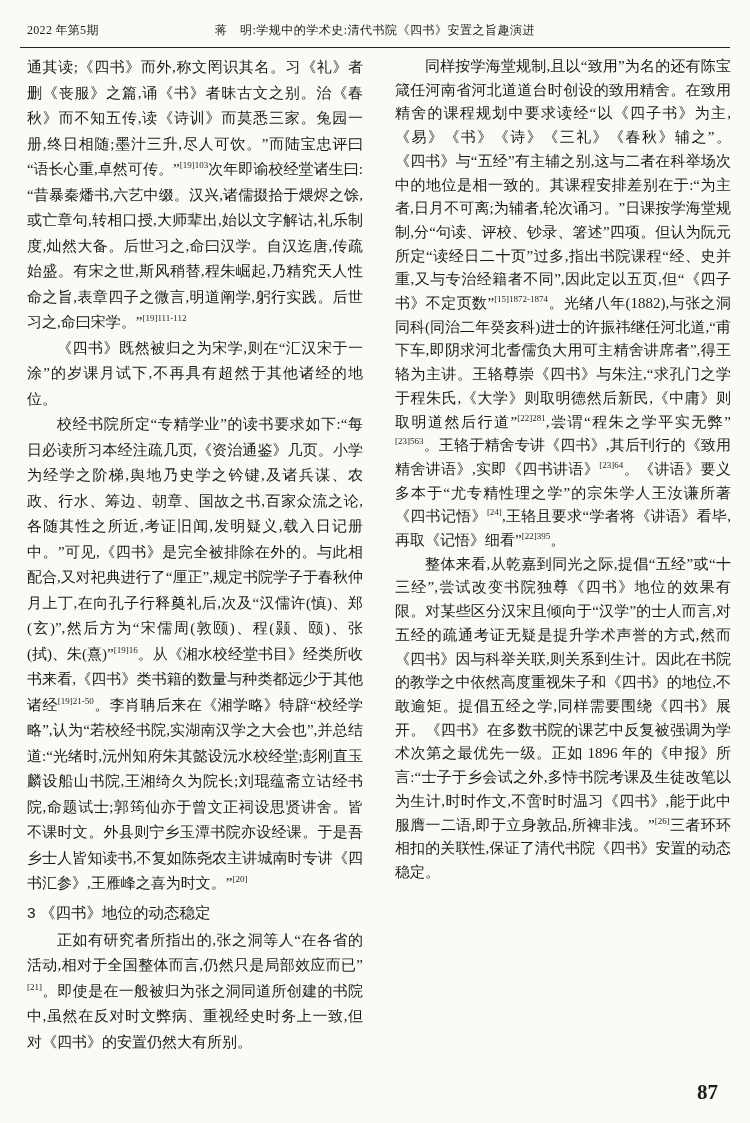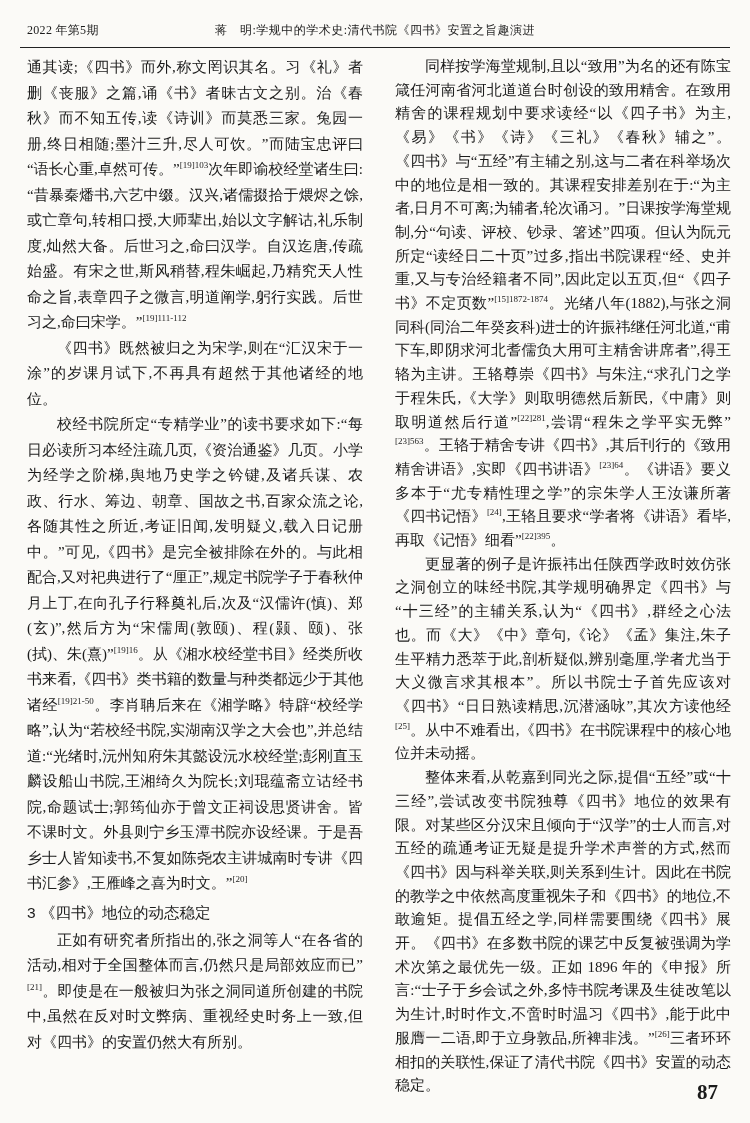--- a/index.html
+++ b/index.html
@@ -75,20 +75,19 @@
   <div class="content">
     <div class="col col-left">
         <p class="para"><span>通其读;《四书》而外,称文罔识其名。习《礼》者删《丧服》之篇,诵《书》者昧古文之别。治《春秋》而不知五传,读《诗训》而莫悉三家。兔园一册,终日相随;墨汁三升,尽人可饮。”而陆宝忠评曰“语长心重,卓然可传。”</span><sup class="cite">[19]103</sup><span>次年即谕校经堂诸生曰:“昔暴秦燔书,六艺中缀。汉兴,诸儒掇拾于煨烬之馀,或亡章句,转相口授,大师辈出,始以文字解诂,礼乐制度,灿然大备。后世习之,命曰汉学。自汉迄唐,传疏始盛。有宋之世,斯风稍替,程朱崛起,乃精究天人性命之旨,表章四子之微言,明道阐学,躬行实践。后世习之,命曰宋学。”</span><sup class="cite">[19]111-112</sup></p>
         <p class="para indent"><span>《四书》既然被归之为宋学,则在“汇汉宋于一涂”的岁课月试下,不再具有超然于其他诸经的地位。</span></p>
         <p class="para indent"><span>校经书院所定“专精学业”的读书要求如下:“每日必读所习本经注疏几页,《资治通鉴》几页。小学为经学之阶梯,舆地乃史学之钤键,及诸兵谋、农政、行水、筹边、朝章、国故之书,百家众流之论,各随其性之所近,考证旧闻,发明疑义,载入日记册中。”可见,《四书》是完全被排除在外的。与此相配合,又对祀典进行了“厘正”,规定书院学子于春秋仲月上丁,在向孔子行释奠礼后,次及“汉儒许(慎)、郑(玄)”,然后方为“宋儒周(敦颐)、程(颢、颐)、张(拭)、朱(熹)”</span><sup class="cite">[19]16</sup><span>。从《湘水校经堂书目》经类所收书来看,《四书》类书籍的数量与种类都远少于其他诸经</span><sup class="cite">[19]21-50</sup><span>。李肖聃后来在《湘学略》特辟“校经学略”,认为“若校经书院,实湖南汉学之大会也”,并总结道:“光绪时,沅州知府朱其懿设沅水校经堂;彭刚直玉麟设船山书院,王湘绮久为院长;刘琨蕴斋立诂经书院,命题试士;郭筠仙亦于曾文正祠设思贤讲舍。皆不课时文。外县则宁乡玉潭书院亦设经课。于是吾乡士人皆知读书,不复如陈尧农主讲城南时专讲《四书汇参》,王雁峰之喜为时文。”</span><sup class="cite">[20]</sup></p>
         <h3 class="section-heading"><span>3 《四书》地位的动态稳定</span></h3>
         <p class="para indent"><span>正如有研究者所指出的,张之洞等人“在各省的活动,相对于全国整体而言,仍然只是局部效应而已”</span><sup class="cite">[21]</sup><span>。即使是在一般被归为张之洞同道所创建的书院中,虽然在反对时文弊病、重视经史时务上一致,但对《四书》的安置仍然大有所别。</span></p>
       </div>
     <div class="col col-right">
         <p class="para indent"><span>同样按学海堂规制,且以“致用”为名的还有陈宝箴任河南省河北道道台时创设的致用精舍。在致用精舍的课程规划中要求读经“以《四子书》为主,《易》《书》《诗》《三礼》《春秋》辅之”。《四书》与“五经”有主辅之别,这与二者在科举场次中的地位是相一致的。其课程安排差别在于:“为主者,日月不可离;为辅者,轮次诵习。”日课按学海堂规制,分“句读、评校、钞录、箸述”四项。但认为阮元所定“读经日二十页”过多,指出书院课程“经、史并重,又与专治经籍者不同”,因此定以五页,但“《四子书》不定页数”</span><sup class="cite">[15]1872-1874</sup><span>。光绪八年(1882),与张之洞同科(同治二年癸亥科)进士的许振祎继任河北道,“甫下车,即阴求河北耆儒负大用可主精舍讲席者”,得王辂为主讲。王辂尊崇《四书》与朱注,“求孔门之学于程朱氏,《大学》则取明德然后新民,《中庸》则取明道然后行道”</span><sup class="cite">[22]281</sup><span>,尝谓“程朱之学平实无弊”</span><sup class="cite">[23]563</sup><span>。王辂于精舍专讲《四书》,其后刊行的《致用精舍讲语》,实即《四书讲语》</span><sup class="cite">[23]64</sup><span>。《讲语》要义多本于“尤专精性理之学”的宗朱学人王汝谦所著《四书记悟》</span><sup class="cite">[24]</sup><span>,王辂且要求“学者将《讲语》看毕,再取《记悟》细看”</span><sup class="cite">[22]395</sup><span>。</span></p>
-        <p class="para indent"><span>更显著的例子是许振祎出任陕西学政时效仿张之洞创立的味经书院,其学规明确界定《四书》与“十三经”的主辅关系,认为“《四书》,群经之心法也。而《大》《中》章句,《论》《孟》集注,朱子生平精力悉萃于此,剖析疑似,辨别毫厘,学者尤当于大义微言求其根本”。所以书院士子首先应该对《四书》“日日熟读精思,沉潜涵咏”,其次方读他经</span><sup class="cite">[25]</sup><span>。从中不难看出,《四书》在书院课程中的核心地位并未动摇。</span></p>
         <p class="para indent"><span>整体来看,从乾嘉到同光之际,提倡“五经”或“十三经”,尝试改变书院独尊《四书》地位的效果有限。对某些区分汉宋且倾向于“汉学”的士人而言,对五经的疏通考证无疑是提升学术声誉的方式,然而《四书》因与科举关联,则关系到生计。因此在书院的教学之中依然高度重视朱子和《四书》的地位,不敢逾矩。提倡五经之学,同样需要围绕《四书》展开。《四书》在多数书院的课艺中反复被强调为学术次第之最优先一级。正如 1896 年的《申报》所言:“士子于乡会试之外,多恃书院考课及生徒改笔以为生计,时时作文,不啻时时温习《四书》,能于此中服膺一二语,即于立身敦品,所裨非浅。”</span><sup class="cite">[26]</sup><span>三者环环相扣的关联性,保证了清代书院《四书》安置的动态稳定。</span></p>
       </div>
   </div>
 
   <div class="page-number">87</div>
 
 </div>
 
 </body></html>

